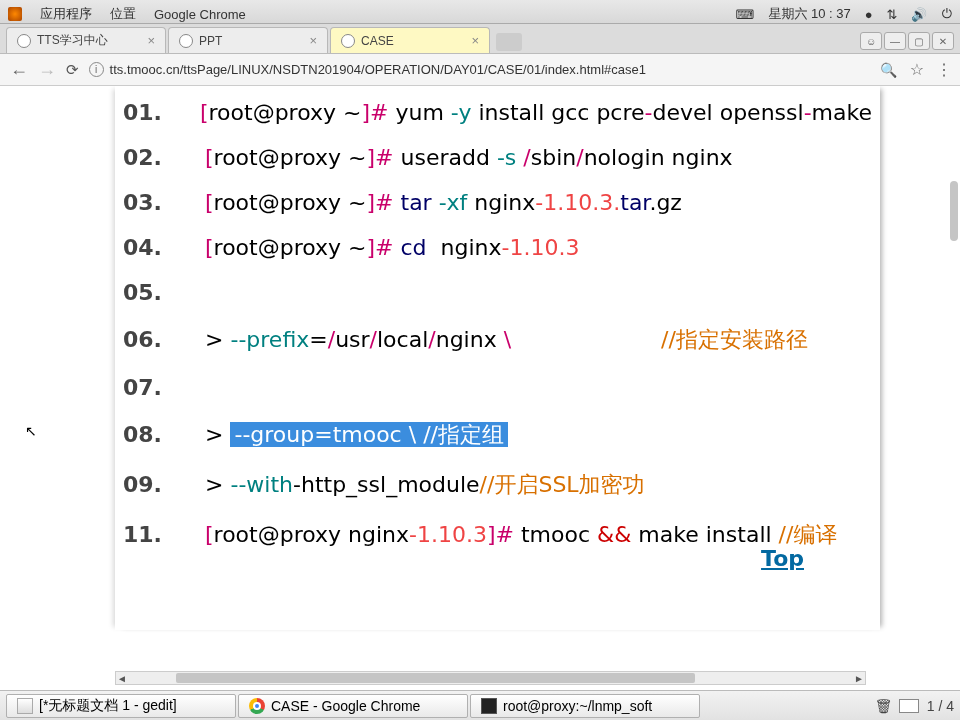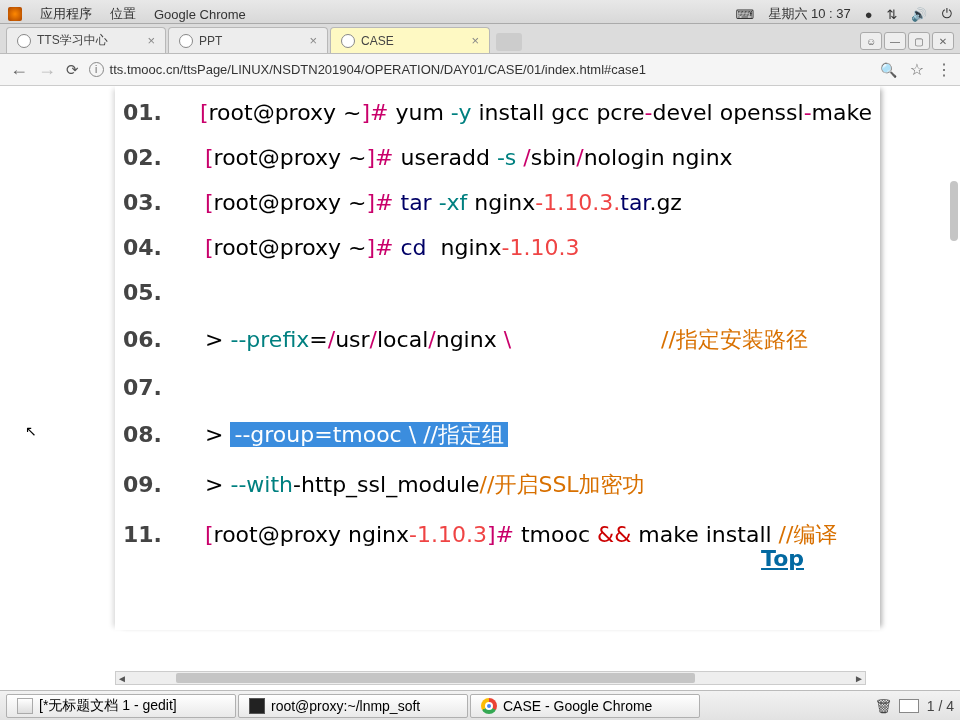--- a/index.html
+++ b/index.html
@@ -209,25 +209,25 @@
 </div>
 
 <span class="cursor">↖</span>
 
 <div class="taskbar">
   <div class="task grp">
     <span class="task-icon gedit-ico"></span>
     <span>[*无标题文档 1 - gedit]</span>
   </div>
   <div class="task grp">
+    <span class="task-icon chrome-ico"></span>
+    <span>CASE - Google Chrome</span>
+  </div>
+  <div class="task grp">
     <span class="task-icon term-ico"></span>
     <span>root@proxy:~/lnmp_soft</span>
-  </div>
-  <div class="task grp">
-    <span class="task-icon chrome-ico"></span>
-    <span>CASE - Google Chrome</span>
   </div>
   <div class="ws">
     <span class="trash">🗑</span>
     <span class="ws-ind"></span>
     <span>1 / 4</span>
   </div>
 </div>
 
 </body></html>

